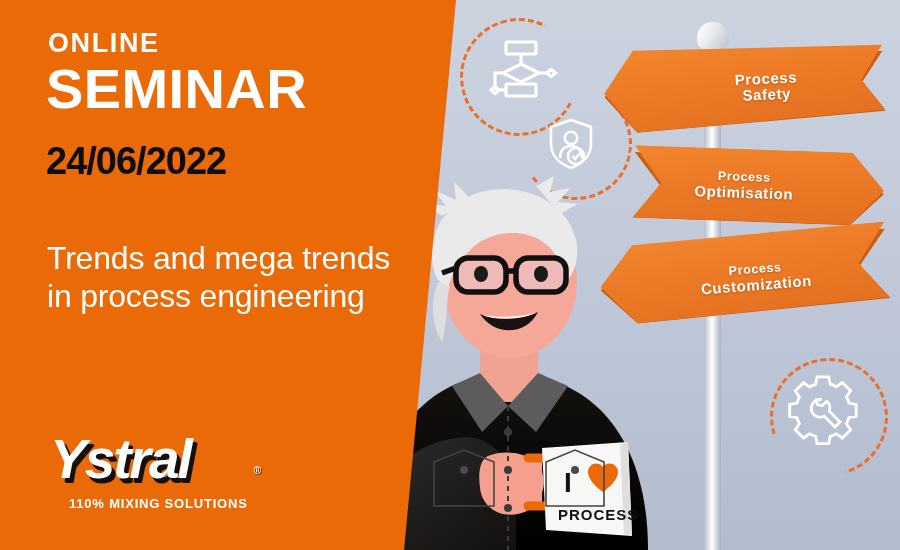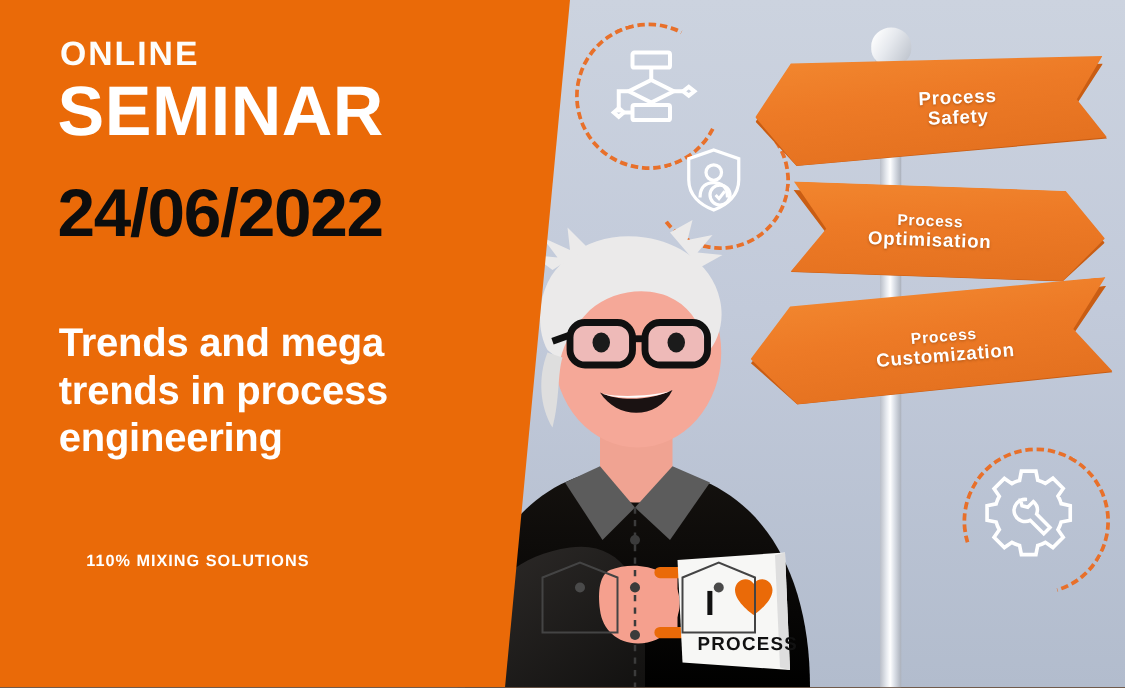--- a/index.html
+++ b/index.html
@@ -99,25 +99,25 @@
   .kicker{
     position:absolute;left:48px;top:28px;
     color:#fdfdfb;font-size:27px;font-weight:bold;letter-spacing:1.6px;text-align:center;
   }
   .title-main{
     position:absolute;left:46px;top:56px;
     color:#ffffff;font-size:56px;font-weight:bold;letter-spacing:.4px;
   }
   .date{
     position:absolute;left:46px;top:140px;
-    color:#0d0d0d;font-size:54px;font-weight:bold;letter-spacing:-1px;
+    color:#0d0d0d;font-size:38px;font-weight:bold;letter-spacing:-1px;
   }
   .subtitle{
-    position:absolute;left:47px;top:256px;width:360px;
-    color:#ffffff;font-size:32px;font-weight:bold;line-height:1.18;
+    position:absolute;left:47px;top:240px;width:360px;
+    color:#ffffff;font-size:32px;font-weight:normal;line-height:1.18;
     letter-spacing:-.2px;
   }
 
   
   .logo{position:absolute;left:50px;top:432px;width:200px;height:96px;}
   .logo .word{
     position:relative;font-size:55px;font-weight:bold;font-style:italic;
     color:#ffffff;letter-spacing:-2px;line-height:1;
     text-shadow:3px 4px 0 #14100e, 4px 5px 0 #14100e;
     font-family:"Liberation Sans", sans-serif;
@@ -276,17 +276,21 @@
     </svg>
   </div>
 
   <div class="panel">
     <div class="kicker">ONLINE</div>
     <div class="title-main">SEMINAR</div>
     <div class="date">24/06/2022</div>
     <div class="subtitle">Trends and mega trends in process engineering</div>
 
     <div class="logo">
+      <div class="word">
+        <span>Ystral</span>
+        <span class="reg">®</span>
+      </div>
       <div class="tag">110% MIXING SOLUTIONS</div>
     </div>
   </div>
 
 </div>
 
 </body></html>

